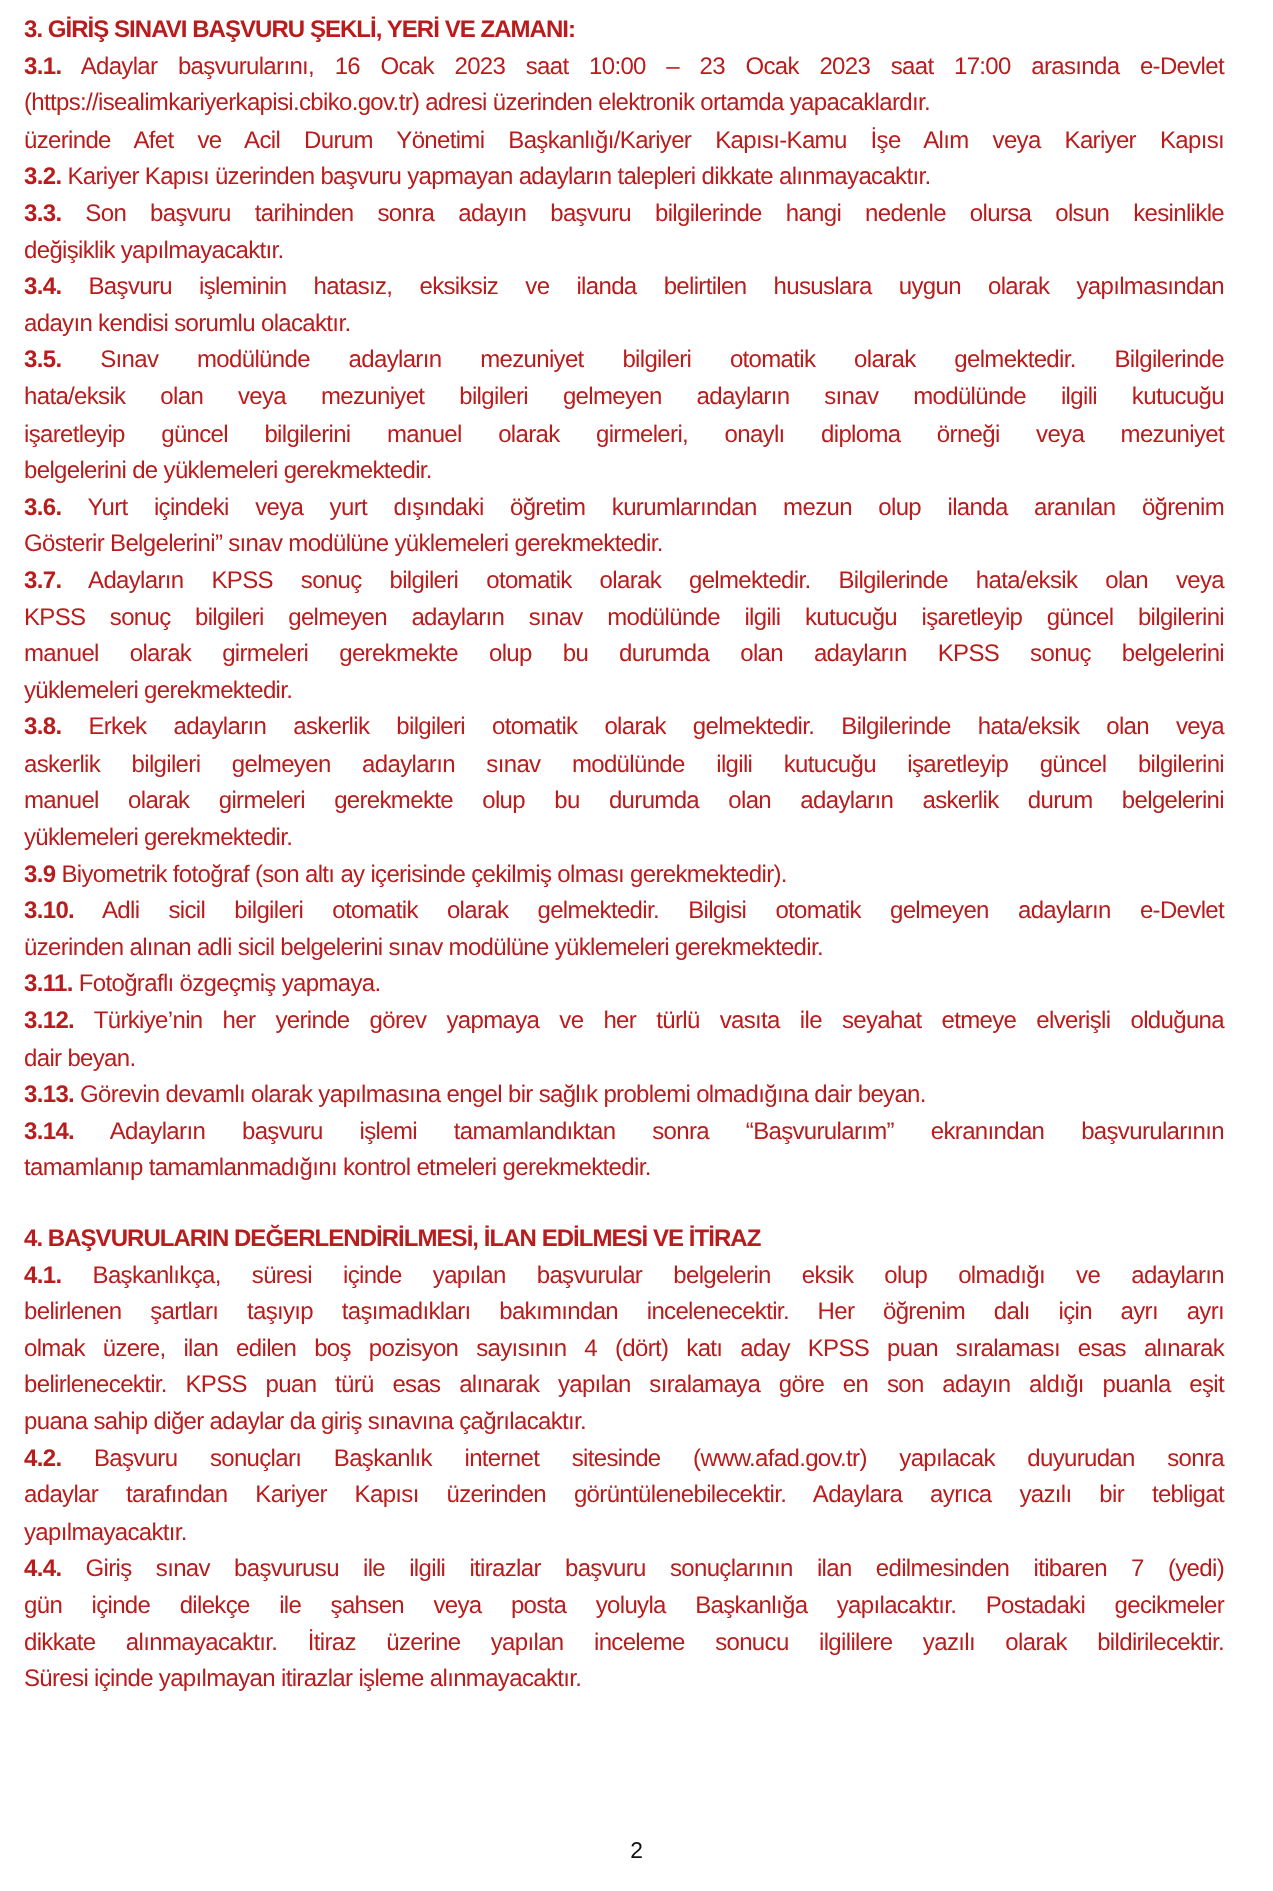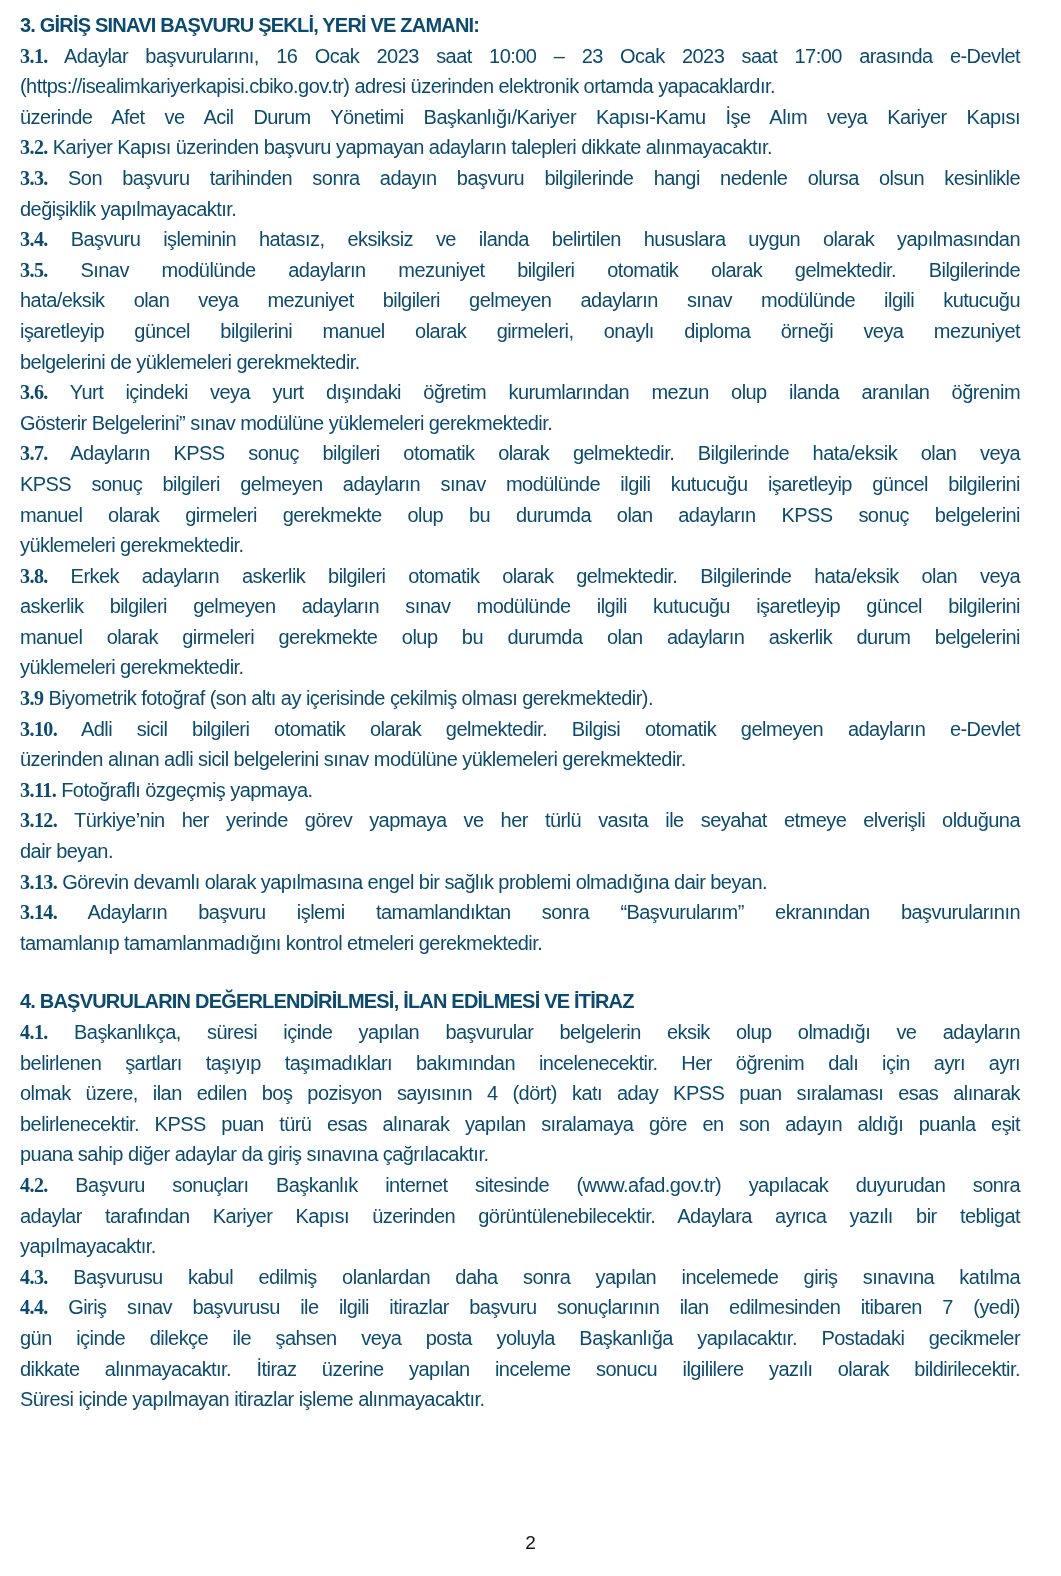--- a/index.html
+++ b/index.html
@@ -1,30 +1,30 @@
 <!DOCTYPE html>
 <html><head>
 <meta charset="utf-8">
 <style>
   html, body { margin: 0; padding: 0; background: #ffffff; }
   body { width: 1061px; height: 1576px; position: relative; overflow: hidden; }
   .page {
     position: absolute; left: 20px; top: 10px; width: 1000px;
     font-family: "Liberation Sans", sans-serif;
-    font-size: 20px; color: #0c4a6e;
+    font-size: 20px; color: #b91c1c;
   }
   .line {
     height: 30.6px; line-height: 30.6px; white-space: nowrap;
     text-align: justify; text-align-last: justify;
     transform-origin: left center;
     letter-spacing: -0.55px; word-spacing: 0px;
     overflow: visible;
   }
   .line.last { text-align-last: left; }
-  .line .num { font-weight: bold; font-family: Liberation Serif, serif; }
+  .line .num { font-weight: bold; }
   .heading { font-weight: bold; text-align-last: left; letter-spacing: -0.8px; }
   .gap { height: 28px; }
   .pagenum {
     position: absolute; left: 0; width: 1061px; top: 1532px; text-align: center;
     font-family: "Liberation Sans", sans-serif; font-size: 19px; color: #111;
   }
 </style>
 </head>
 <body>
 
@@ -38,20 +38,21 @@
       </div>
       <div>
         <div class="line last"><span class="num">3.2.</span> <span>Kariyer Kapısı üzerinden başvuru yapmayan adayların talepleri dikkate alınmayacaktır.</span></div>
       </div>
       <div>
         <div class="line"><span class="num">3.3.</span> <span>Son başvuru tarihinden sonra adayın başvuru bilgilerinde hangi nedenle olursa olsun kesinlikle</span></div>
         <div class="line last"><span>değişiklik yapılmayacaktır.</span></div>
       </div>
       <div>
         <div class="line"><span class="num">3.4.</span> <span>Başvuru işleminin hatasız, eksiksiz ve ilanda belirtilen hususlara uygun olarak yapılmasından</span></div>
+        <div class="line last"><span>adayın kendisi sorumlu olacaktır.</span></div>
       </div>
       <div>
         <div class="line"><span class="num">3.5.</span> <span>Sınav modülünde adayların mezuniyet bilgileri otomatik olarak gelmektedir. Bilgilerinde</span></div>
         <div class="line"><span>hata/eksik olan veya mezuniyet bilgileri gelmeyen adayların sınav modülünde ilgili kutucuğu</span></div>
         <div class="line"><span>işaretleyip güncel bilgilerini manuel olarak girmeleri, onaylı diploma örneği veya mezuniyet</span></div>
         <div class="line last"><span>belgelerini de yüklemeleri gerekmektedir.</span></div>
       </div>
       <div>
         <div class="line"><span class="num">3.6.</span> <span>Yurt içindeki veya yurt dışındaki öğretim kurumlarından mezun olup ilanda aranılan öğrenim</span></div>
         <div class="line last"><span>Gösterir Belgelerini” sınav modülüne yüklemeleri gerekmektedir.</span></div>
@@ -99,21 +100,20 @@
         <div class="line"><span>olmak üzere, ilan edilen boş pozisyon sayısının 4 (dört) katı aday KPSS puan sıralaması esas alınarak</span></div>
         <div class="line"><span>belirlenecektir. KPSS puan türü esas alınarak yapılan sıralamaya göre en son adayın aldığı puanla eşit</span></div>
         <div class="line last"><span>puana sahip diğer adaylar da giriş sınavına çağrılacaktır.</span></div>
       </div>
       <div>
         <div class="line"><span class="num">4.2.</span> <span>Başvuru sonuçları Başkanlık internet sitesinde (www.afad.gov.tr) yapılacak duyurudan sonra</span></div>
         <div class="line"><span>adaylar tarafından Kariyer Kapısı üzerinden görüntülenebilecektir. Adaylara ayrıca yazılı bir tebligat</span></div>
         <div class="line last"><span>yapılmayacaktır.</span></div>
       </div>
       <div>
-        <div class="line"><span class="num">4.3.</span> <span>Başvurusu kabul edilmiş olanlardan daha sonra yapılan incelemede giriş sınavına katılma</span></div>
       </div>
       <div>
         <div class="line"><span class="num">4.4.</span> <span>Giriş sınav başvurusu ile ilgili itirazlar başvuru sonuçlarının ilan edilmesinden itibaren 7 (yedi)</span></div>
         <div class="line"><span>gün içinde dilekçe ile şahsen veya posta yoluyla Başkanlığa yapılacaktır. Postadaki gecikmeler</span></div>
         <div class="line"><span>dikkate alınmayacaktır. İtiraz üzerine yapılan inceleme sonucu ilgililere yazılı olarak bildirilecektir.</span></div>
         <div class="line last"><span>Süresi içinde yapılmayan itirazlar işleme alınmayacaktır.</span></div>
       </div>
     </div>
   </div>
 <div class="pagenum">2</div>

